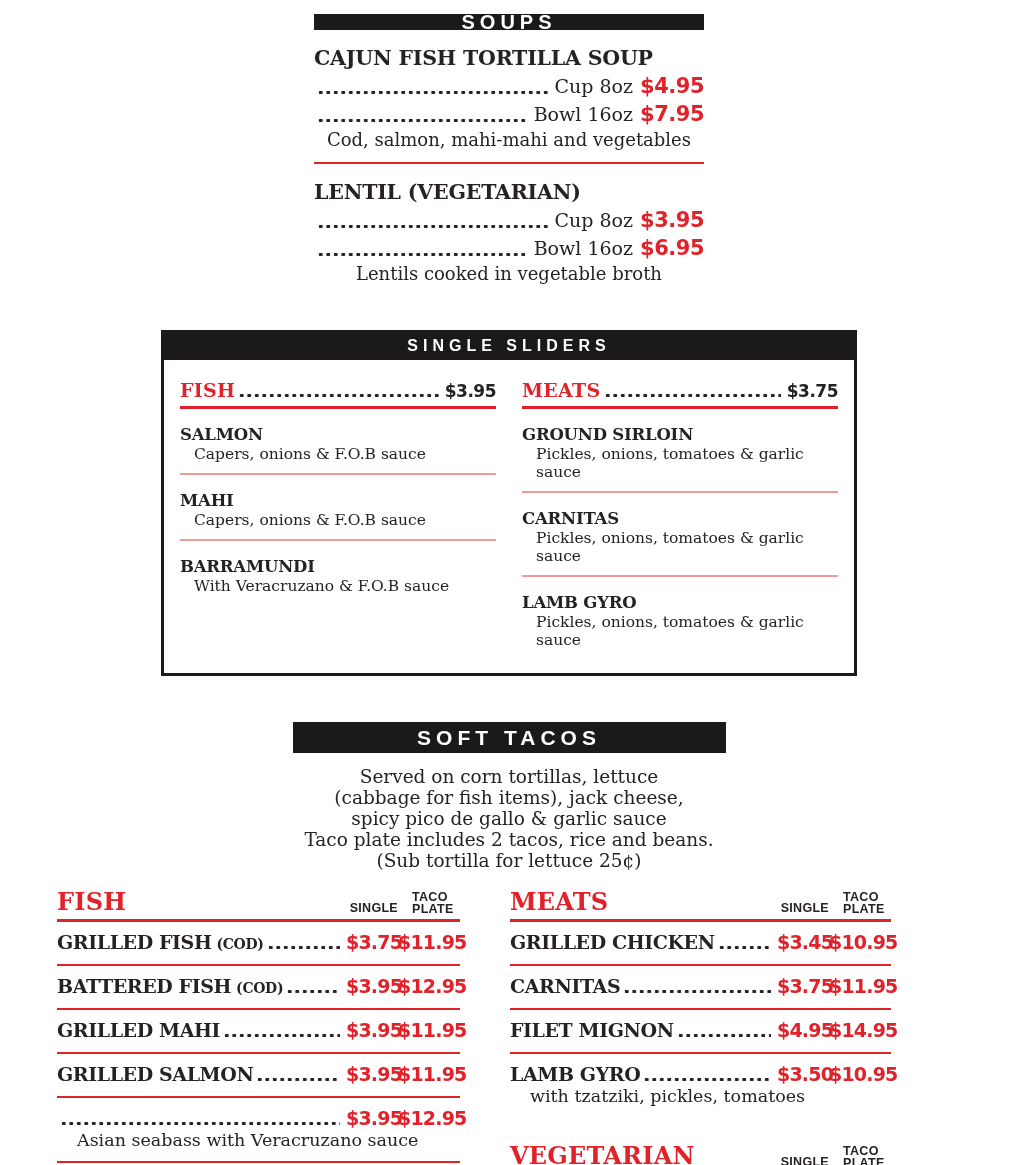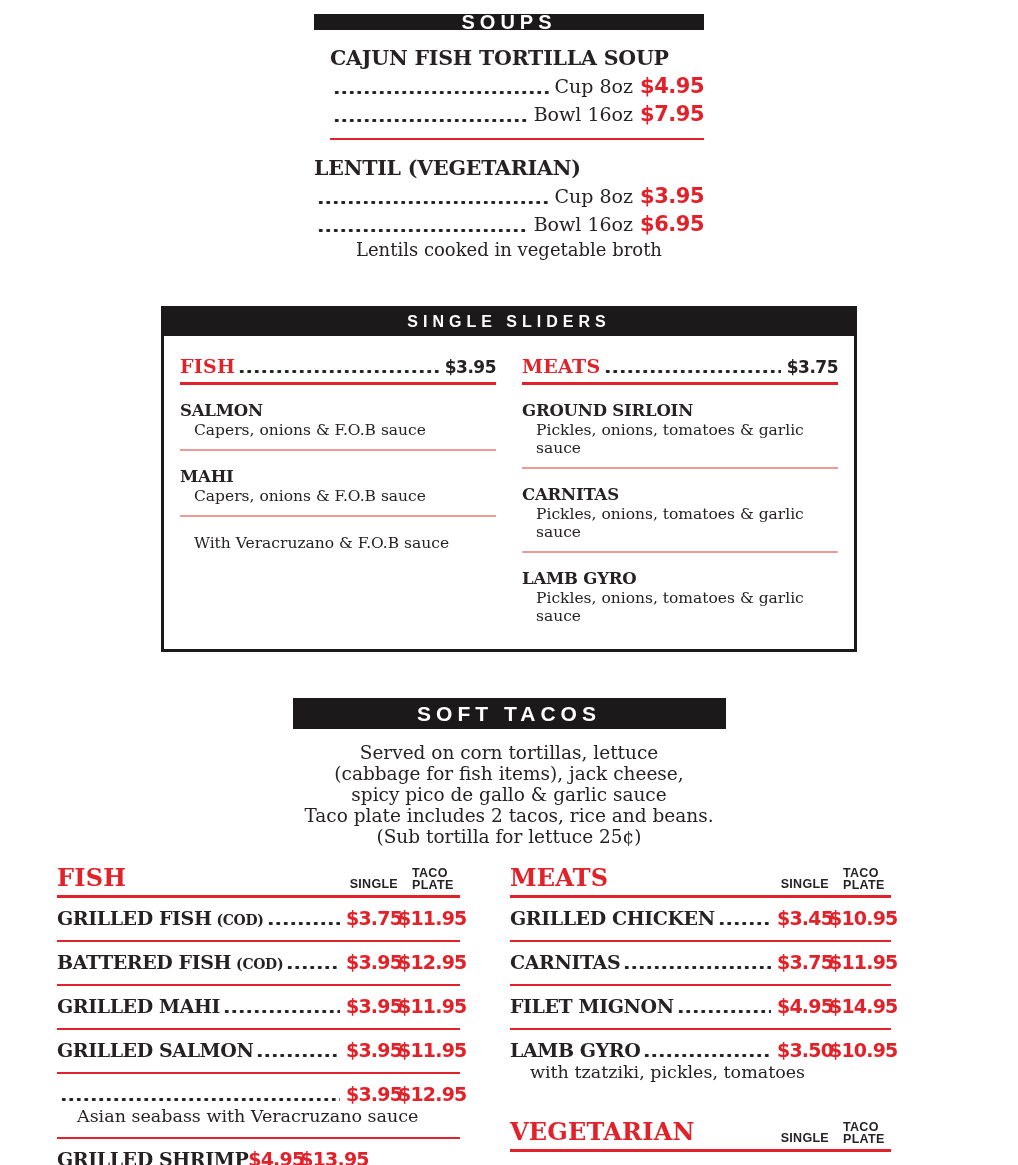--- a/index.html
+++ b/index.html
@@ -27,21 +27,21 @@
   .dots{
     flex:1 1 auto;height:5px;align-self:flex-end;
     background-image:radial-gradient(circle,var(--ink) 1.7px,transparent 1.9px);
     background-size:7.5px 5px;background-position:left center;background-repeat:repeat-x;
     margin:0 6px 3px 3px;min-width:20px;
   }
   
   .soups{width:390px;margin:14px auto 0 auto;}
   .soups .bar{height:16px;font-size:20px;}
   .soup-item{padding-top:16px;}
-  .soup-item:not(:last-child){border-bottom:2px solid var(--red);padding-bottom:12px;margin-left:16px;}
+  .soup-item:not(:last-child){border-bottom:2px solid var(--red);padding-bottom:12px;}
   .soup-name{font-size:20.5px;font-weight:bold;letter-spacing:-0.2px;}
   .soup-price-line{display:flex;align-items:baseline;white-space:nowrap;margin-top:4px;}
   .soup-size{font-size:19px;}
   .soup-price{font-size:21px;font-weight:bold;color:var(--red);margin-left:7px;
     font-family:"DejaVu Sans","Liberation Sans",sans-serif;letter-spacing:-0.5px;}
   .soup-desc{font-size:18px;text-align:center;margin-top:3px;}
   
   .sliders{width:696px;margin:46px auto 0 auto;border:3px solid var(--bar);}
   .sliders .bar{height:27px;font-size:16px;margin:-0.5px;}
   .sliders-cols{display:flex;gap:26px;padding:6px 16px 14px 16px;}
@@ -98,20 +98,21 @@
       <div class="soup-price-line">
         <span class="dots"></span>
         <span class="soup-size">Cup 8oz</span>
         <span class="soup-price">$4.95</span>
       </div>
       <div class="soup-price-line">
         <span class="dots"></span>
         <span class="soup-size">Bowl 16oz</span>
         <span class="soup-price">$7.95</span>
       </div>
+      <div class="soup-desc">Cod, salmon, mahi-mahi and vegetables</div>
     </div>
 
     <div class="soup-item">
       <div class="soup-name">LENTIL (VEGETARIAN)</div>
       <div class="soup-price-line">
         <span class="dots"></span>
         <span class="soup-size">Cup 8oz</span>
         <span class="soup-price">$3.95</span>
       </div>
       <div class="soup-price-line">
@@ -135,20 +136,21 @@
         </div>
         <div class="slider-item">
           <div class="slider-item-name">SALMON</div>
           <div class="slider-item-desc">Capers, onions &amp; F.O.B sauce</div>
         </div>
         <div class="slider-item">
           <div class="slider-item-name">MAHI</div>
           <div class="slider-item-desc">Capers, onions &amp; F.O.B sauce</div>
         </div>
         <div class="slider-item">
+          <div class="slider-item-name">BARRAMUNDI</div>
           <div class="slider-item-desc">With Veracruzano &amp; F.O.B sauce</div>
         </div>
       </div>
 
       <div class="slider-col">
         <div class="slider-head">
           <span class="slider-head-name">MEATS</span>
           <span class="dots"></span>
           <span class="slider-head-price">$3.75</span>
         </div>

